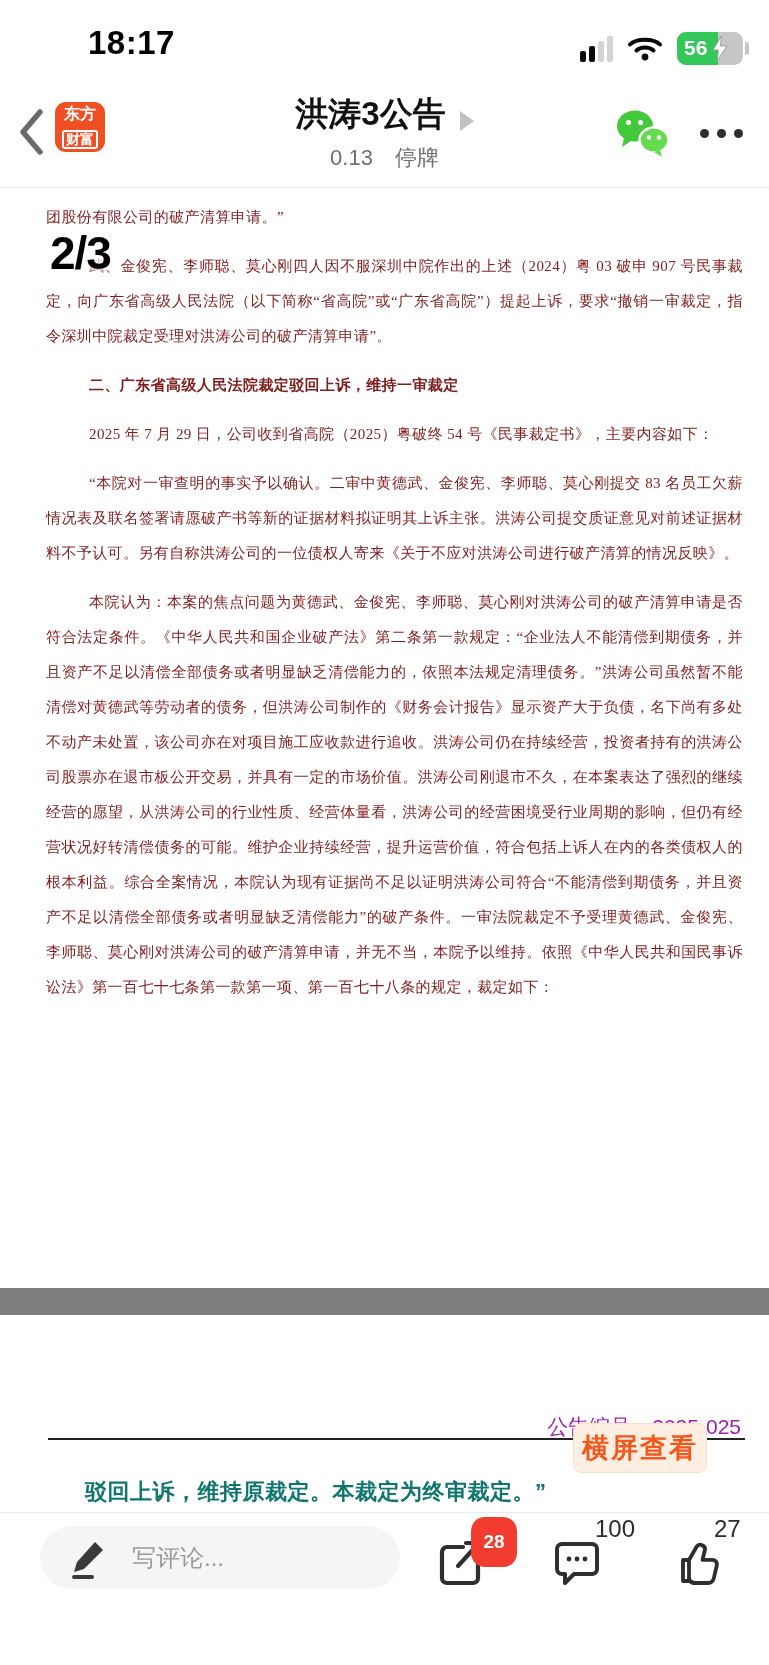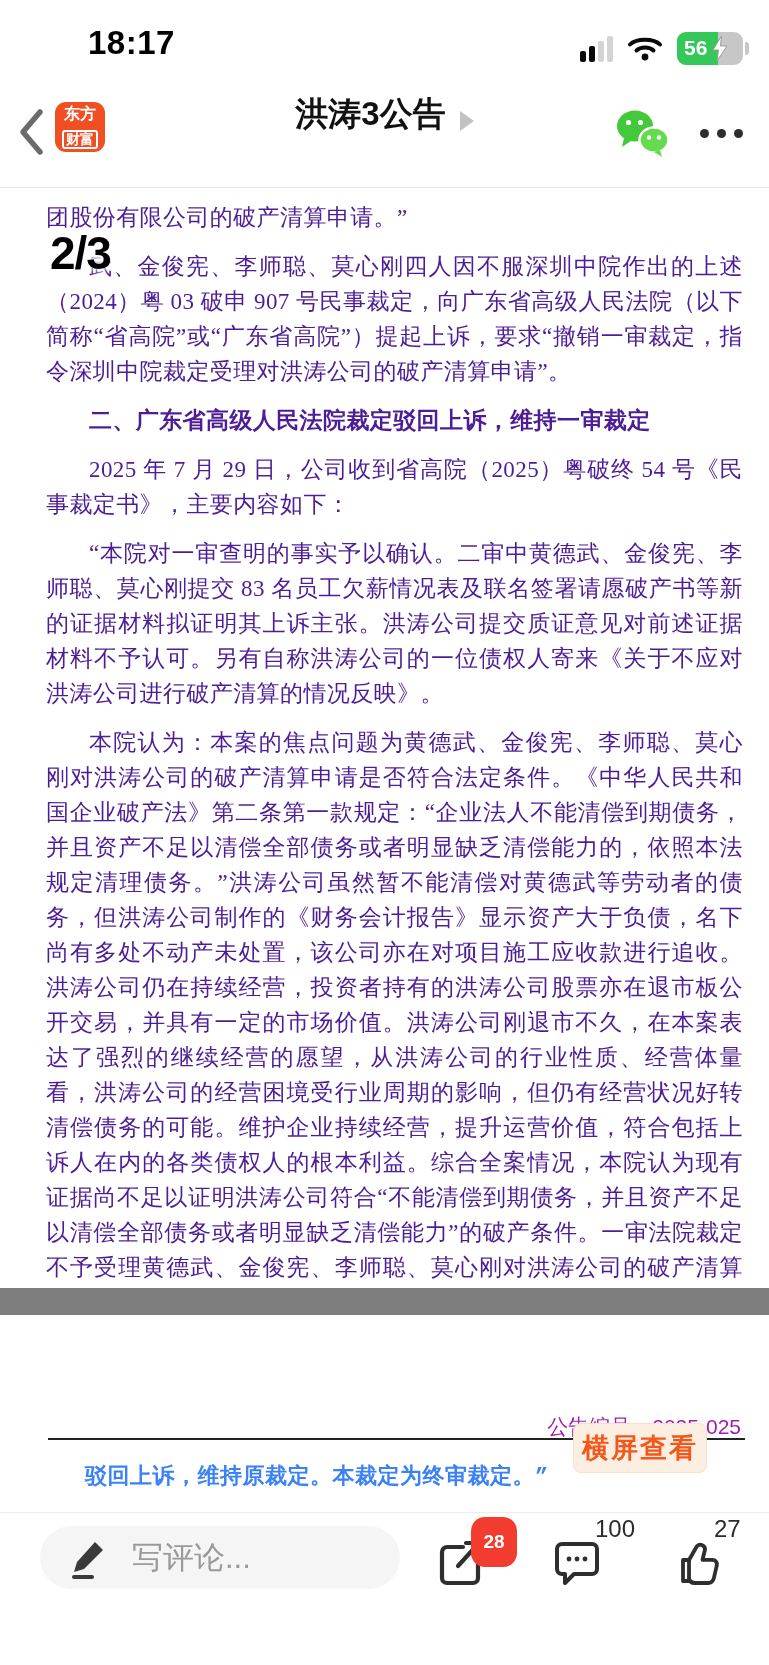--- a/index.html
+++ b/index.html
@@ -33,45 +33,45 @@
                border-left:14px solid #c2c2c2;margin-left:14px;vertical-align:middle;}
   .sub-row{margin-top:6px;font-size:22px;color:#6f6f6f;}
   .sub-row .price{margin-right:22px;}
   .hdr-right{position:absolute;right:26px;top:28px;display:flex;align-items:center;gap:28px;}
   .dots{display:flex;gap:8px;align-items:center;height:48px;}
   .dots i{width:9px;height:9px;border-radius:50%;background:#2d2d2d;display:block;}
 
   
   .page2{position:absolute;top:187px;left:0;width:769px;height:1101px;background:#fff;border-top:1px solid #e6e6e6;
          box-sizing:border-box;padding:12px 26px 0 46px;}
-  .doc-p{font-family:"Liberation Serif","DejaVu Serif",serif;font-size:23px;line-height:35px;color:#4c1d95;
+  .doc-p{font-family:"Liberation Serif","DejaVu Serif",serif;font-size:15px;line-height:35px;color:#7f1d1d;
          text-align:justify;margin:0 0 14px 0;letter-spacing:.4px;}
   .doc-p.indent{text-indent:43px;}
   .doc-p.bold{font-weight:700;}
   .page-indicator{position:absolute;left:50px;top:226px;font-size:46px;font-weight:800;color:#000;
                   letter-spacing:-1px;text-shadow:0 0 6px #fff,0 0 10px #fff;}
 
   .page-gap-bar{position:absolute;top:1288px;left:0;width:769px;height:27px;background:#7d7d7d;}
 
   .page3{position:absolute;top:1315px;left:0;width:769px;height:197px;background:#fff;}
   .announce-no{position:absolute;right:28px;top:98px;font-family:Liberation Sans, sans-serif;
                font-size:21px;color:#a21caf;}
   .page3-rule{position:absolute;left:48px;right:24px;top:123px;border-top:2px solid #222;}
   .landscape-btn{position:absolute;right:62px;top:108px;min-width:100px;padding:0 8px;height:48px;line-height:48px;
                  background:#fcefe2;border:1px solid #f7dfc8;border-radius:8px;text-align:center;
                  color:#f2571c;font-size:27px;font-weight:700;letter-spacing:2px;cursor:pointer;}
-  .page3-line{position:absolute;left:85px;top:146px;font-family:Liberation Mono, monospace;
-              font-size:22px;font-weight:700;color:#3b82f6;letter-spacing:.5px;}
+  .page3-line{position:absolute;left:85px;top:162px;font-family:Liberation Sans, sans-serif;
+              font-size:22px;font-weight:700;color:#0f766e;letter-spacing:.5px;}
 
   
   .toolbar{position:absolute;top:1512px;left:0;width:769px;height:153px;background:#fff;border-top:1px solid #ececec;}
   .comment-box{position:absolute;left:40px;top:13px;width:360px;height:63px;border-radius:32px;background:#f5f5f6;
                display:flex;align-items:center;cursor:text;}
   .comment-box svg{margin-left:28px;}
-  .comment-ph{margin-left:22px;font-size:31px;color:#9a9a9a;}
+  .comment-ph{margin-left:22px;font-size:24px;color:#9a9a9a;}
   .tb-action{position:absolute;top:0;height:100px;}
   .tb-share{left:437px;} .tb-comment{left:553px;} .tb-like{left:678px;}
   .tb-action .ic{position:absolute;top:26px;left:0;}
   .badge{position:absolute;left:34px;top:4px;min-width:30px;padding:12px 8px;height:26px;border-radius:14px;
          background:#f23c30;color:#fff;font-size:19px;font-weight:700;line-height:26px;text-align:center;}
   .count{position:absolute;left:42px;top:2px;font-size:24px;color:#2b2b2b;}
   .tb-like .count{left:36px;}
 </style>
 </head>
 <body>
@@ -106,20 +106,23 @@
   <div class="header">
     <svg class="back" viewBox="0 0 26 48">
       <path d="M22 4 L5 24 L22 44" fill="none" stroke="#6b6b6b" stroke-width="5.5" stroke-linecap="round" stroke-linejoin="round"></path>
     </svg>
     <div class="app-logo">
       <span class="l1">东方</span>
       <span class="l2">财富</span>
     </div>
     <div class="title-wrap">
       <span class="doc-title">洪涛3公告</span><span class="title-arrow"></span>
+      <div class="sub-row">
+        <span class="price">0.13</span><span>停牌</span>
+      </div>
     </div>
     <div class="hdr-right">
       <svg width="58" height="50" viewBox="0 0 58 50">
         <ellipse cx="21" cy="18" rx="18" ry="15.5" fill="#43c93a"></ellipse>
         <path d="M10 30 L8 39 L17 33 Z" fill="#43c93a"></path>
         <circle cx="14.5" cy="14.5" r="2.6" fill="#fff"></circle>
           <circle cx="26.5" cy="14.5" r="2.6" fill="#fff"></circle>
         <ellipse cx="40" cy="32" rx="14.5" ry="12.5" fill="#64dc4e" stroke="#fff" stroke-width="2.5"></ellipse>
         <path d="M46 42 L48 49 L40 44 Z" fill="#64dc4e"></path>
         <circle cx="35" cy="29.5" r="2.2" fill="#fff"></circle>

